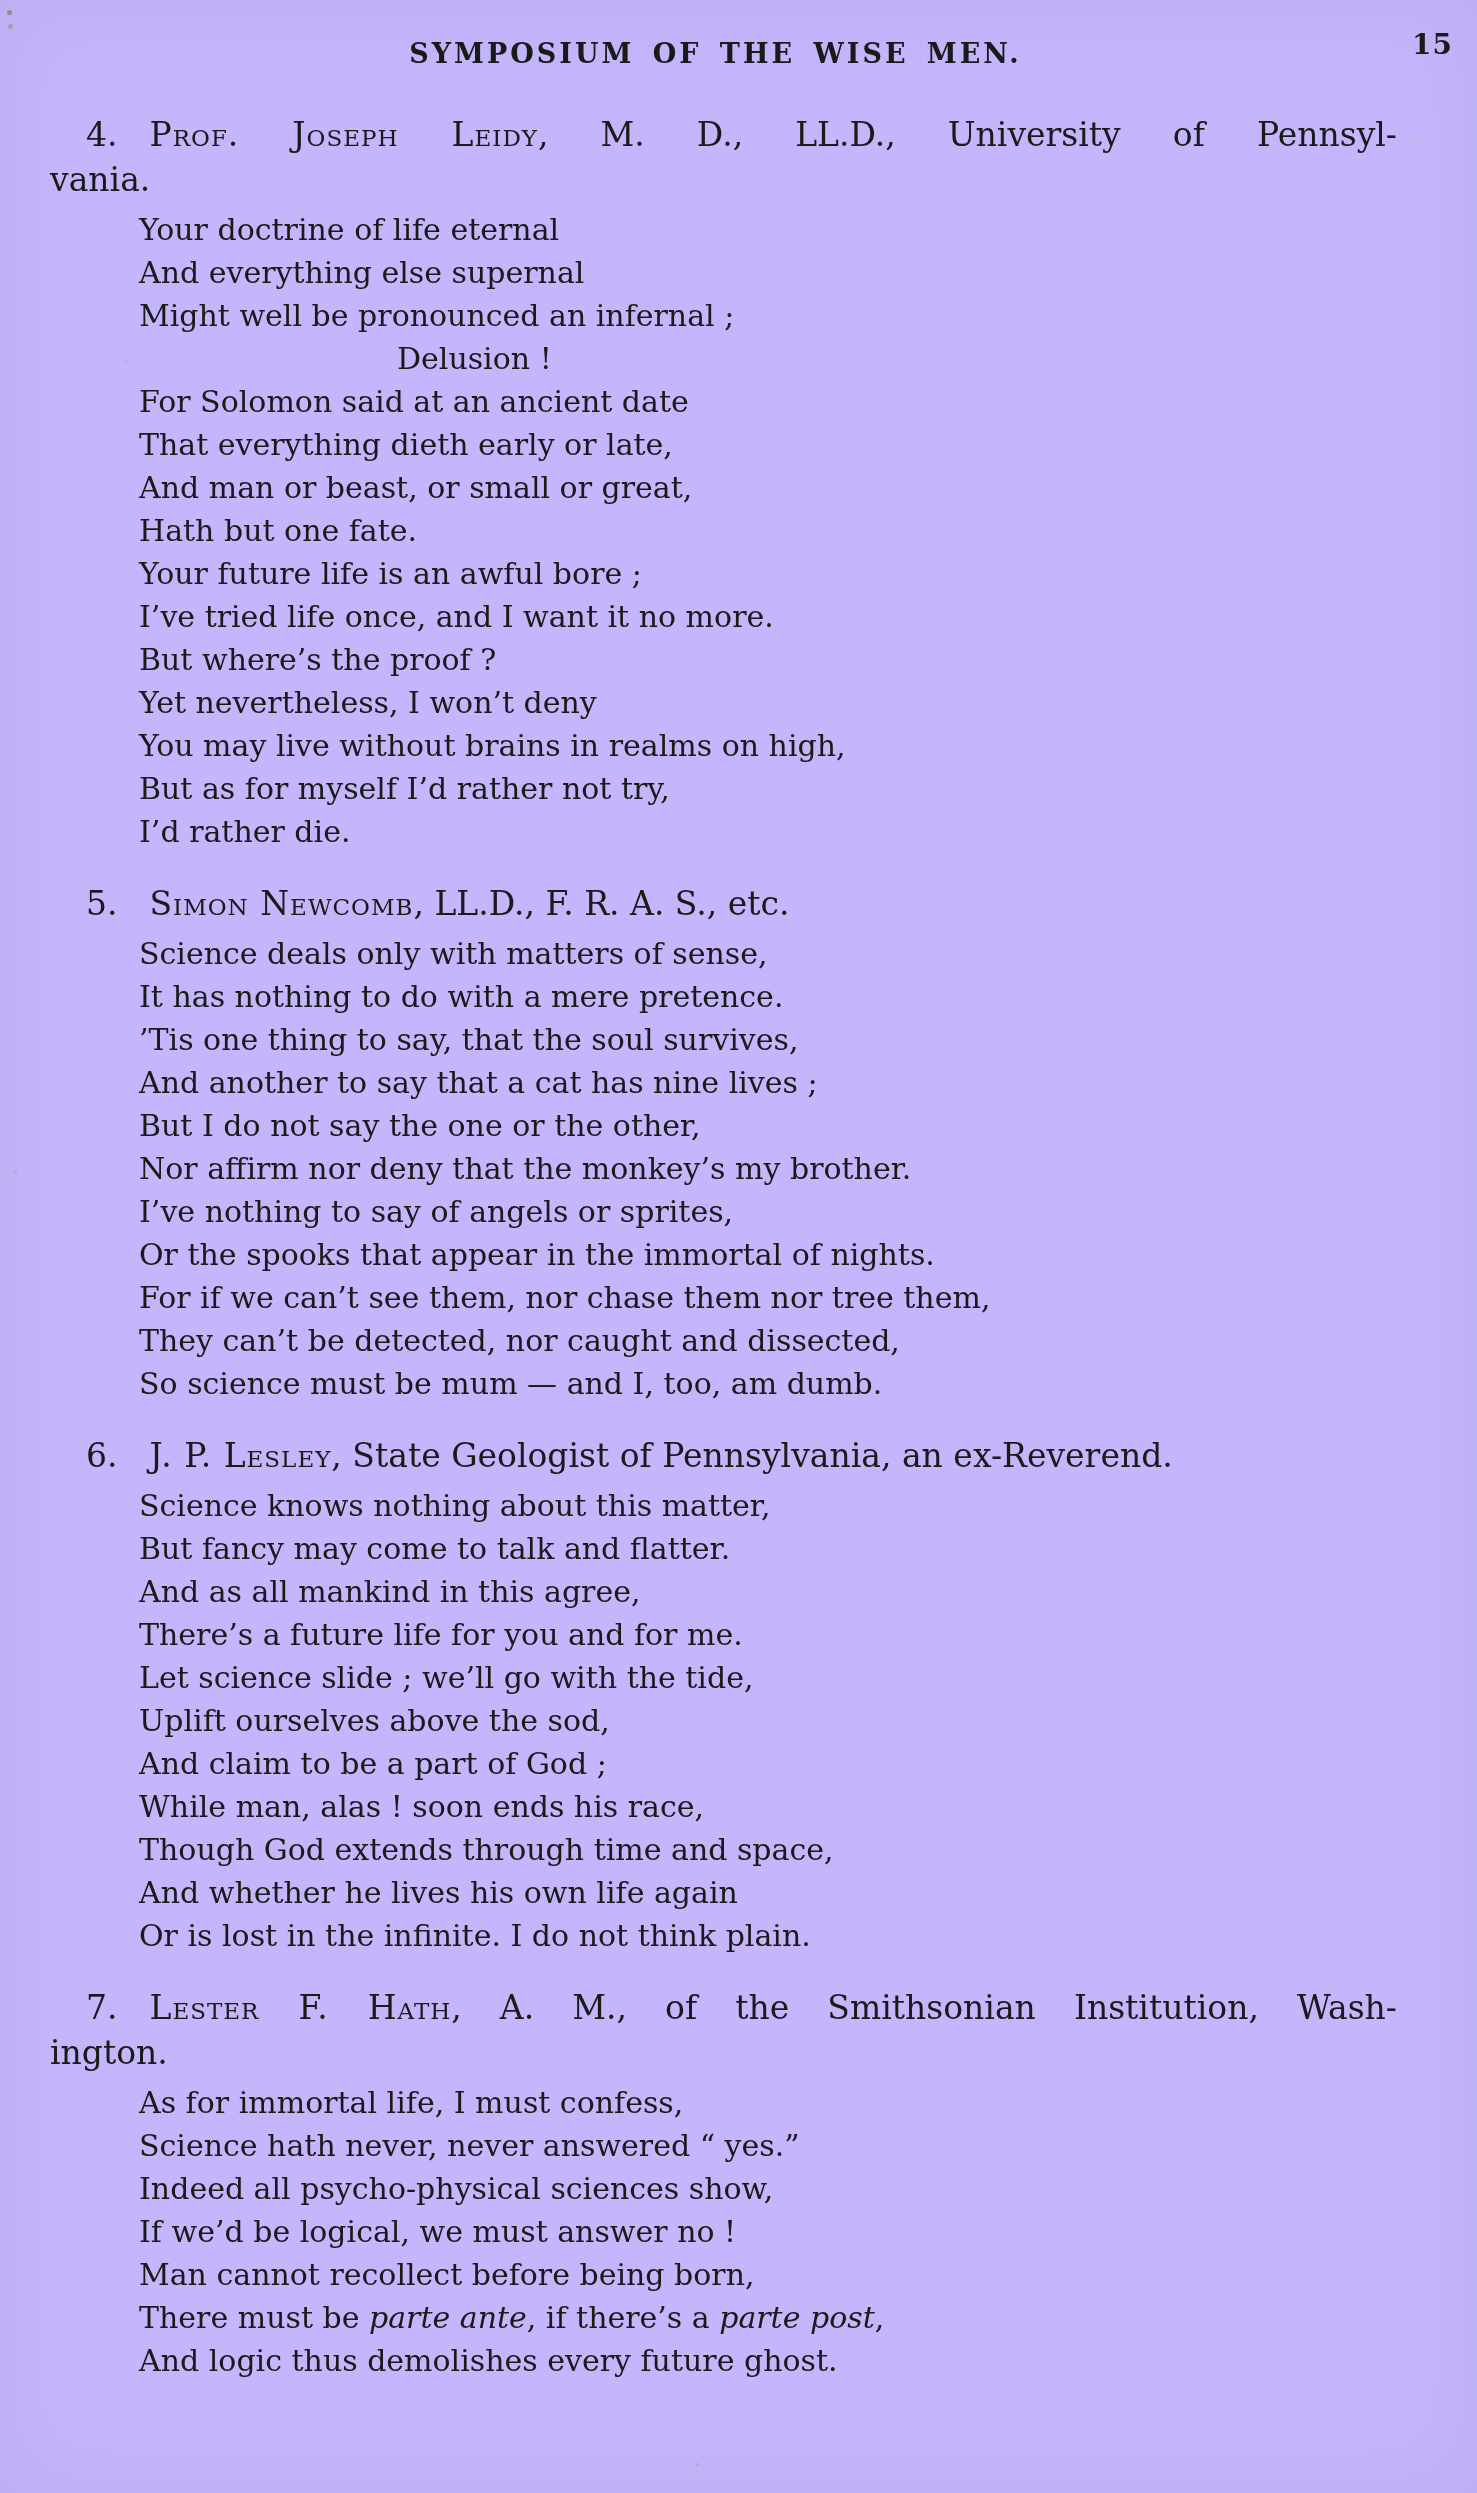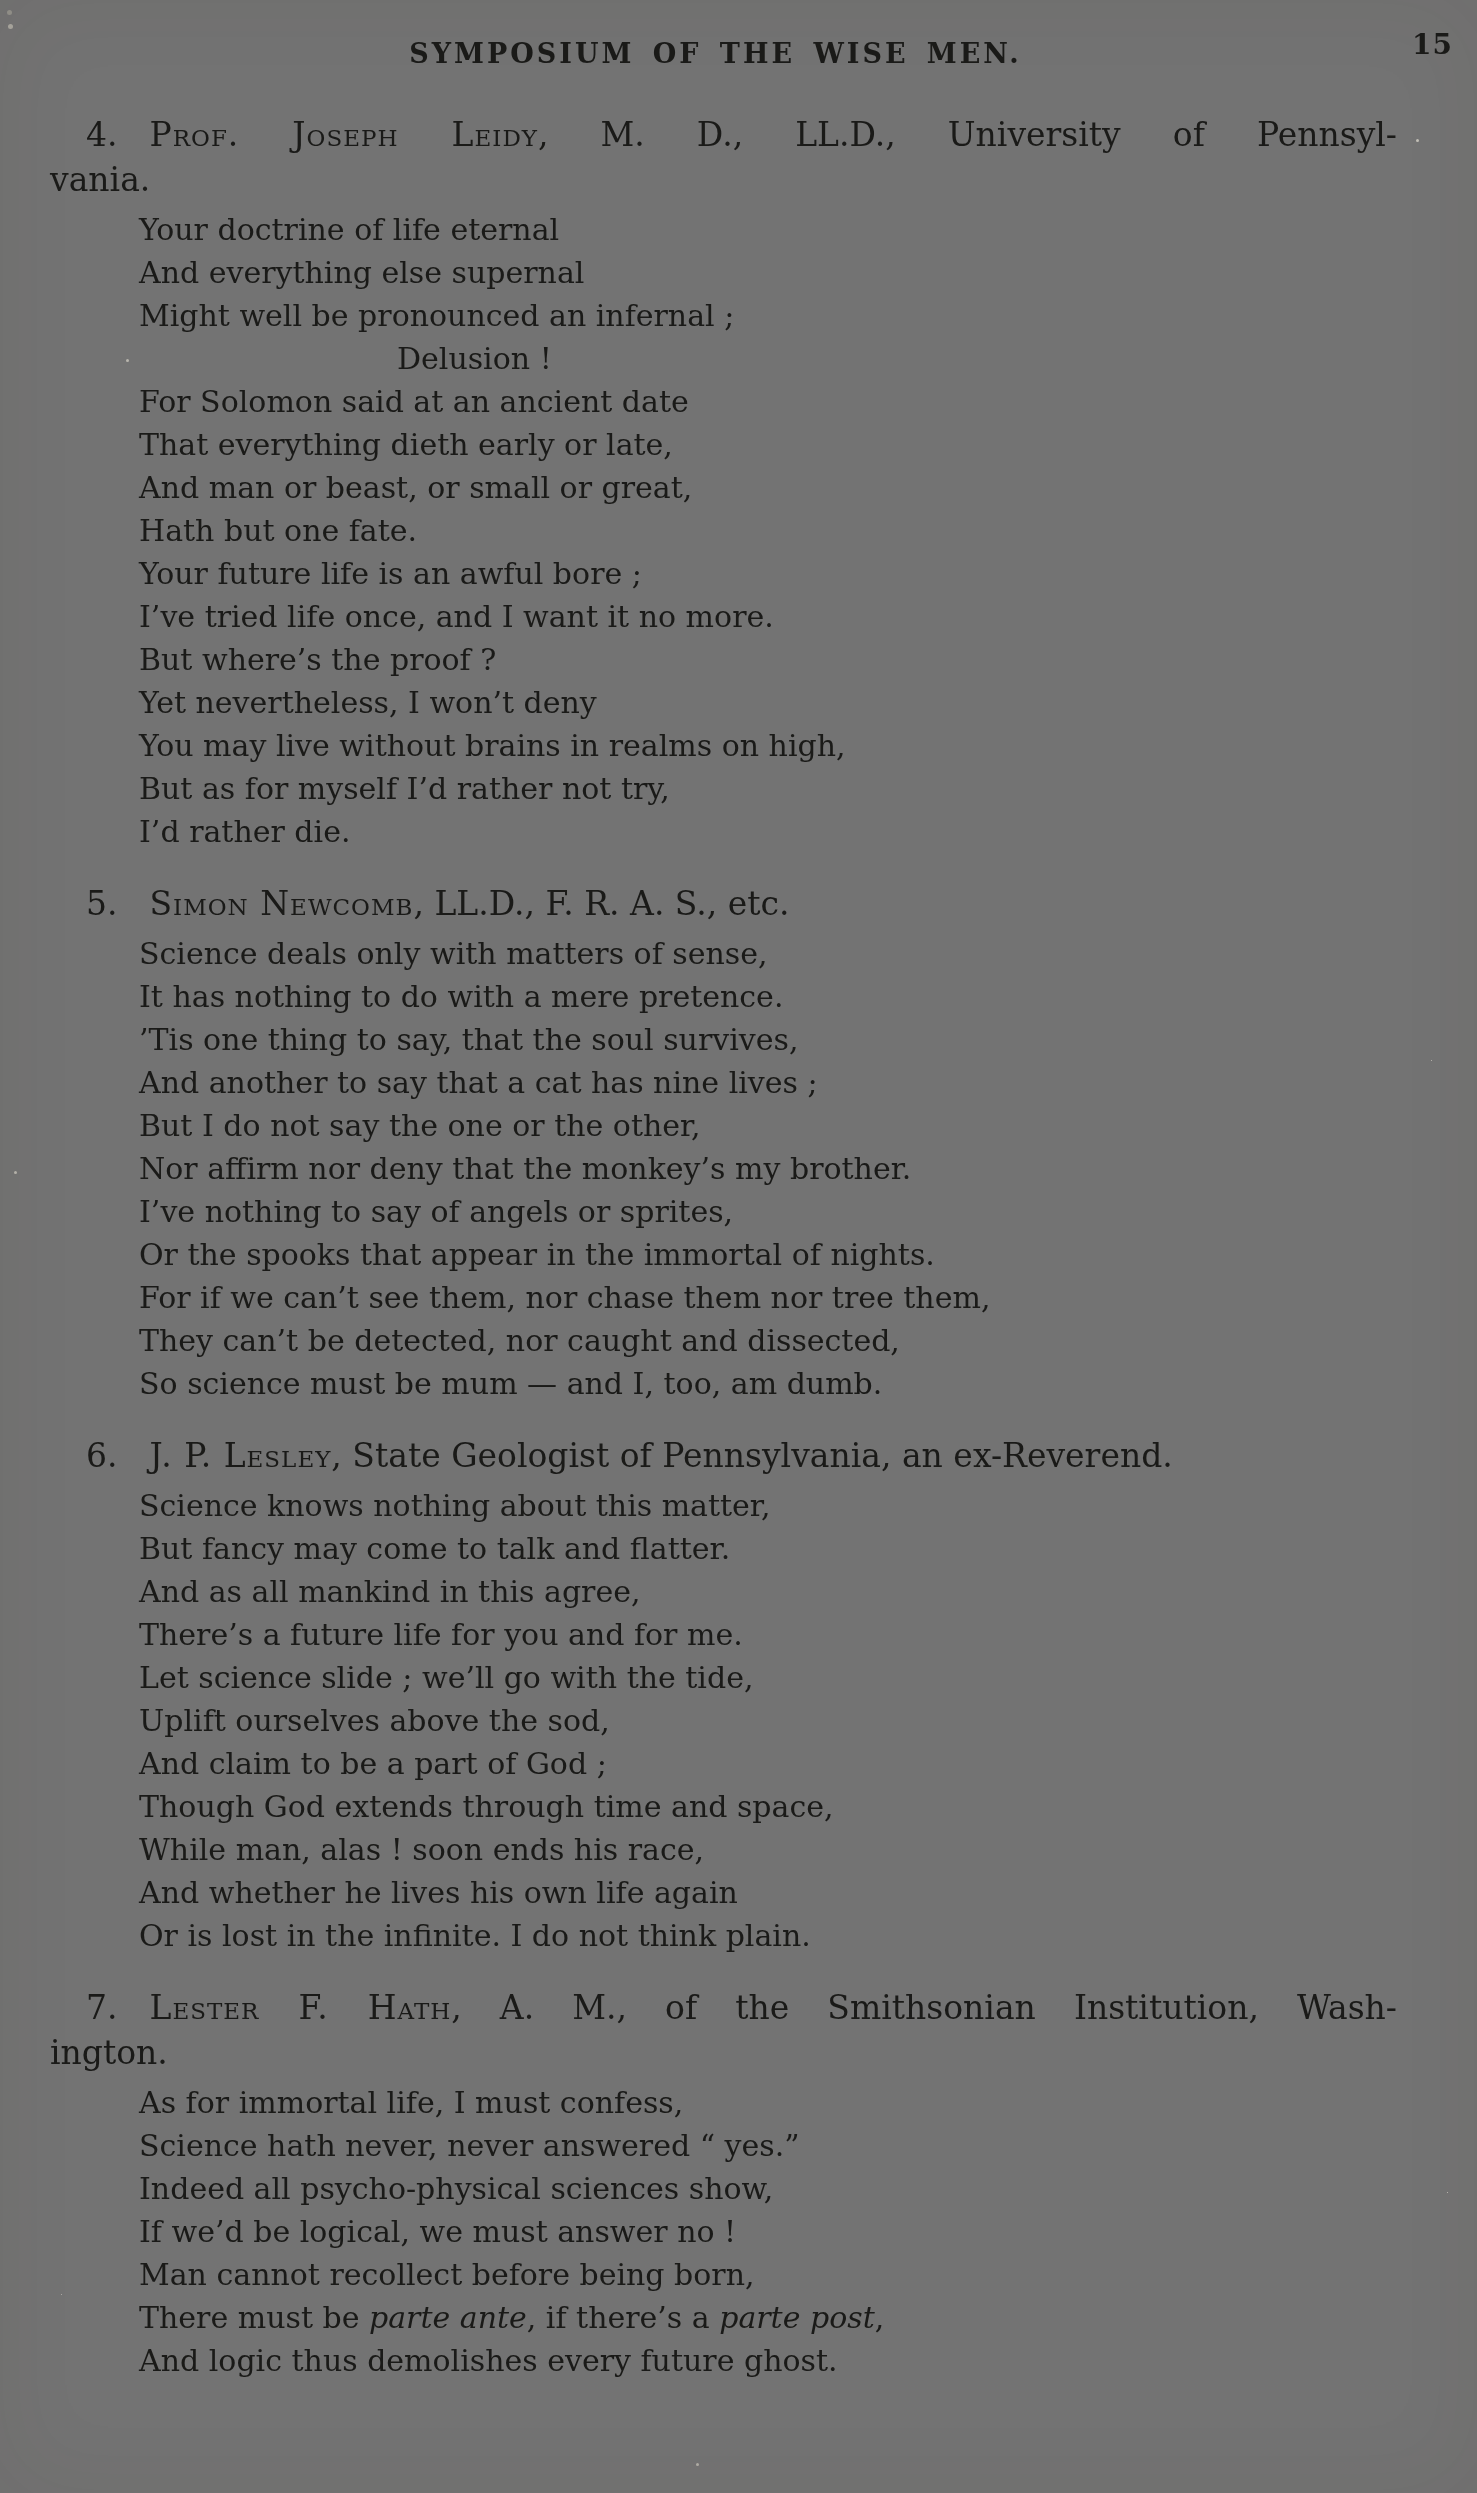--- a/index.html
+++ b/index.html
@@ -3,21 +3,21 @@
 <meta charset="utf-8">
 <style>
   * { box-sizing: border-box; }
   html, body { margin: 0; padding: 0; background: #e9e8e3; }
 
   .page {
     position: relative;
     width: 1477px;
     height: 2493px;
     margin: 0 auto;
-    background: #737373;
+    background: #c4b5fd;
     color: #1a1a18;
     font-family: "DejaVu Serif", "Liberation Serif", serif;
     padding: 26px 80px 20px 34px;
     overflow: hidden;
     box-shadow: inset 0 0 90px rgba(60,55,40,0.06);
   }
 
   
   .page-header {
     margin: 8px 0 34px 0;
@@ -147,22 +147,22 @@
 
     </p>
     <div class="poem">
         <div class="poem-line">Science knows nothing about this matter,</div>
         <div class="poem-line">But fancy may come to talk and flatter.</div>
         <div class="poem-line">And as all mankind in this agree,</div>
         <div class="poem-line">There’s a future life for you and for me.</div>
         <div class="poem-line">Let science slide ; we’ll go with the tide,</div>
         <div class="poem-line">Uplift ourselves above the sod,</div>
         <div class="poem-line">And claim to be a part of God ;</div>
+        <div class="poem-line">While man, alas ! soon ends his race,</div>
         <div class="poem-line">Though God extends through time and space,</div>
-        <div class="poem-line">While man, alas ! soon ends his race,</div>
         <div class="poem-line">And whether he lives his own life again</div>
         <div class="poem-line">Or is lost in the infinite. I do not think plain.</div>
       </div>
   </article>
 
   <article class="entry">
     <p class="entry-heading">
       <span class="h-line1 justified"><span class="entry-num">7.</span><span class="entry-name">Lester F. Hath</span><span class="entry-rest">, A. M., of the Smithsonian Institution, Wash-</span></span>
       <span class="h-line2">ington.</span>
     </p>

